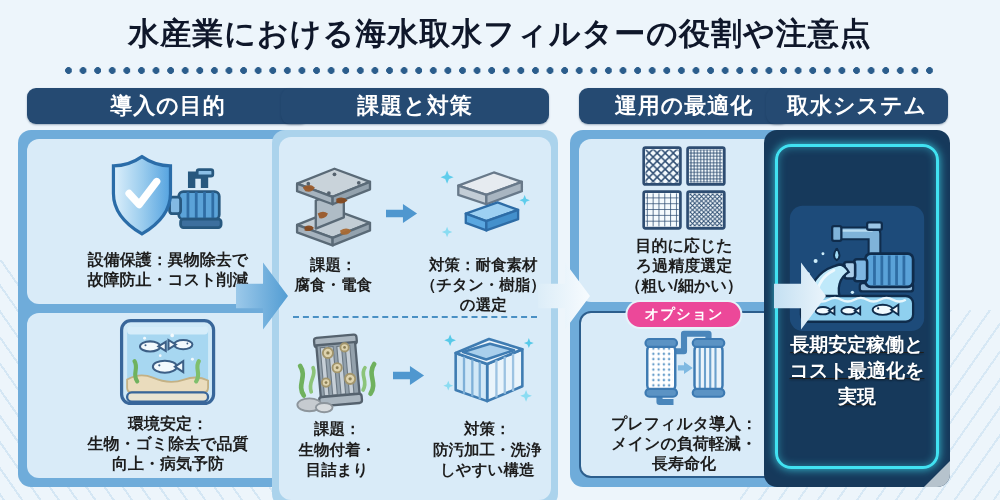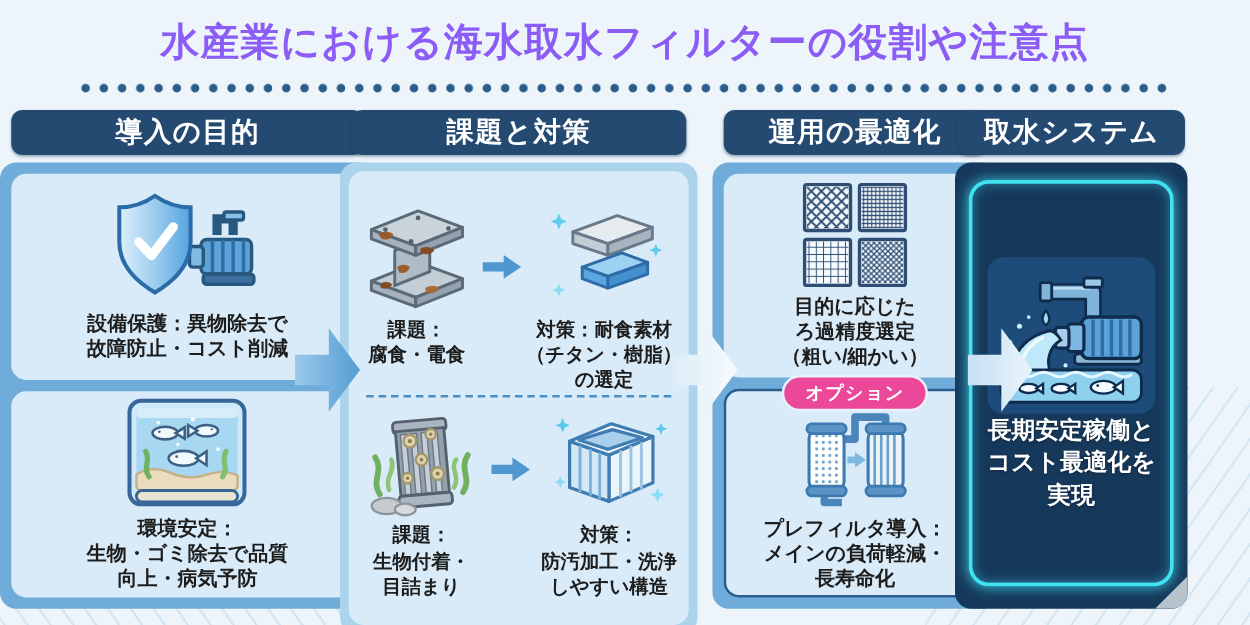--- a/index.html
+++ b/index.html
@@ -12,29 +12,29 @@
   #stage::before{
     content:"";position:absolute;left:-20px;bottom:-20px;width:310px;height:260px;z-index:0;
     background:repeating-linear-gradient(55deg,rgba(126,180,220,.22) 0 2px,transparent 2px 15px);
   }
   #stage::after{
     content:"";position:absolute;right:-20px;bottom:-20px;width:280px;height:210px;z-index:0;
     background:repeating-linear-gradient(-55deg,rgba(126,180,220,.20) 0 2px,transparent 2px 16px);
   }
   .title{
     position:absolute;top:13px;left:0;right:0;z-index:2;
-    text-align:center;font-size:31px;font-weight:bold;letter-spacing:1px;color:#8b5cf6;
+    text-align:center;font-size:31px;font-weight:bold;letter-spacing:1px;color:#0f172a;
   }
   .dots{
     position:absolute;top:66px;left:64px;width:872px;height:9px;z-index:2;
     background:radial-gradient(circle at 4.5px 4.5px,#2b5d8c 3.1px,transparent 3.7px);
     background-size:14.6px 9px;background-repeat:repeat-x;
   }
   .col{position:absolute;top:88px;height:399px;display:flex;flex-direction:column;z-index:1;}
-  .col-1{left:0;width:300px}
+  .col-1{left:18px;width:300px}
   .col-2{left:272px;width:286px}
   .col-3{left:570px;width:228px}
   .col-4{left:764px;width:186px}
   .col-header{
     height:36px;margin:0 9px;background:#254a72;border-radius:9px;
     color:#fff;font-weight:bold;font-size:22px;letter-spacing:1px;
     display:flex;align-items:center;justify-content:center;flex:0 0 auto;
     box-shadow:0 1px 2px rgba(20,50,80,.35);
   }
   .col-4 .col-header{margin:0 2px;}
@@ -65,20 +65,21 @@
     padding:3px 17px;border-radius:999px;border:2px solid #e7f2fa;white-space:nowrap;
   }
   
   .dark-panel{background:#16395b;position:relative;overflow:hidden;}
   .glow-frame{
     position:absolute;top:14px;left:11px;right:11px;bottom:18px;
     border:3px solid #41e2f2;border-radius:16px;
     box-shadow:0 0 10px rgba(64,225,242,.85), inset 0 0 9px rgba(64,225,242,.45);
     display:flex;flex-direction:column;align-items:center;justify-content:center;gap:0;
     padding:6px;
+    text-decoration:underline;
   }
   .result-text{color:#fff;font-size:19px;font-weight:bold;line-height:1.35;text-align:center;white-space:pre-line;text-shadow:0 1px 2px rgba(0,0,0,.4);}
   .page-curl{
     position:absolute;bottom:0;right:0;width:0;height:0;
     border-bottom:26px solid #b6c3cd;border-left:26px solid transparent;
   }
   
   .flow-arrow{
     position:absolute;top:258px;width:52px;height:76px;z-index:3;
     clip-path:polygon(0 34%,52% 34%,52% 6%,100% 50%,52% 94%,52% 66%,0 66%);

